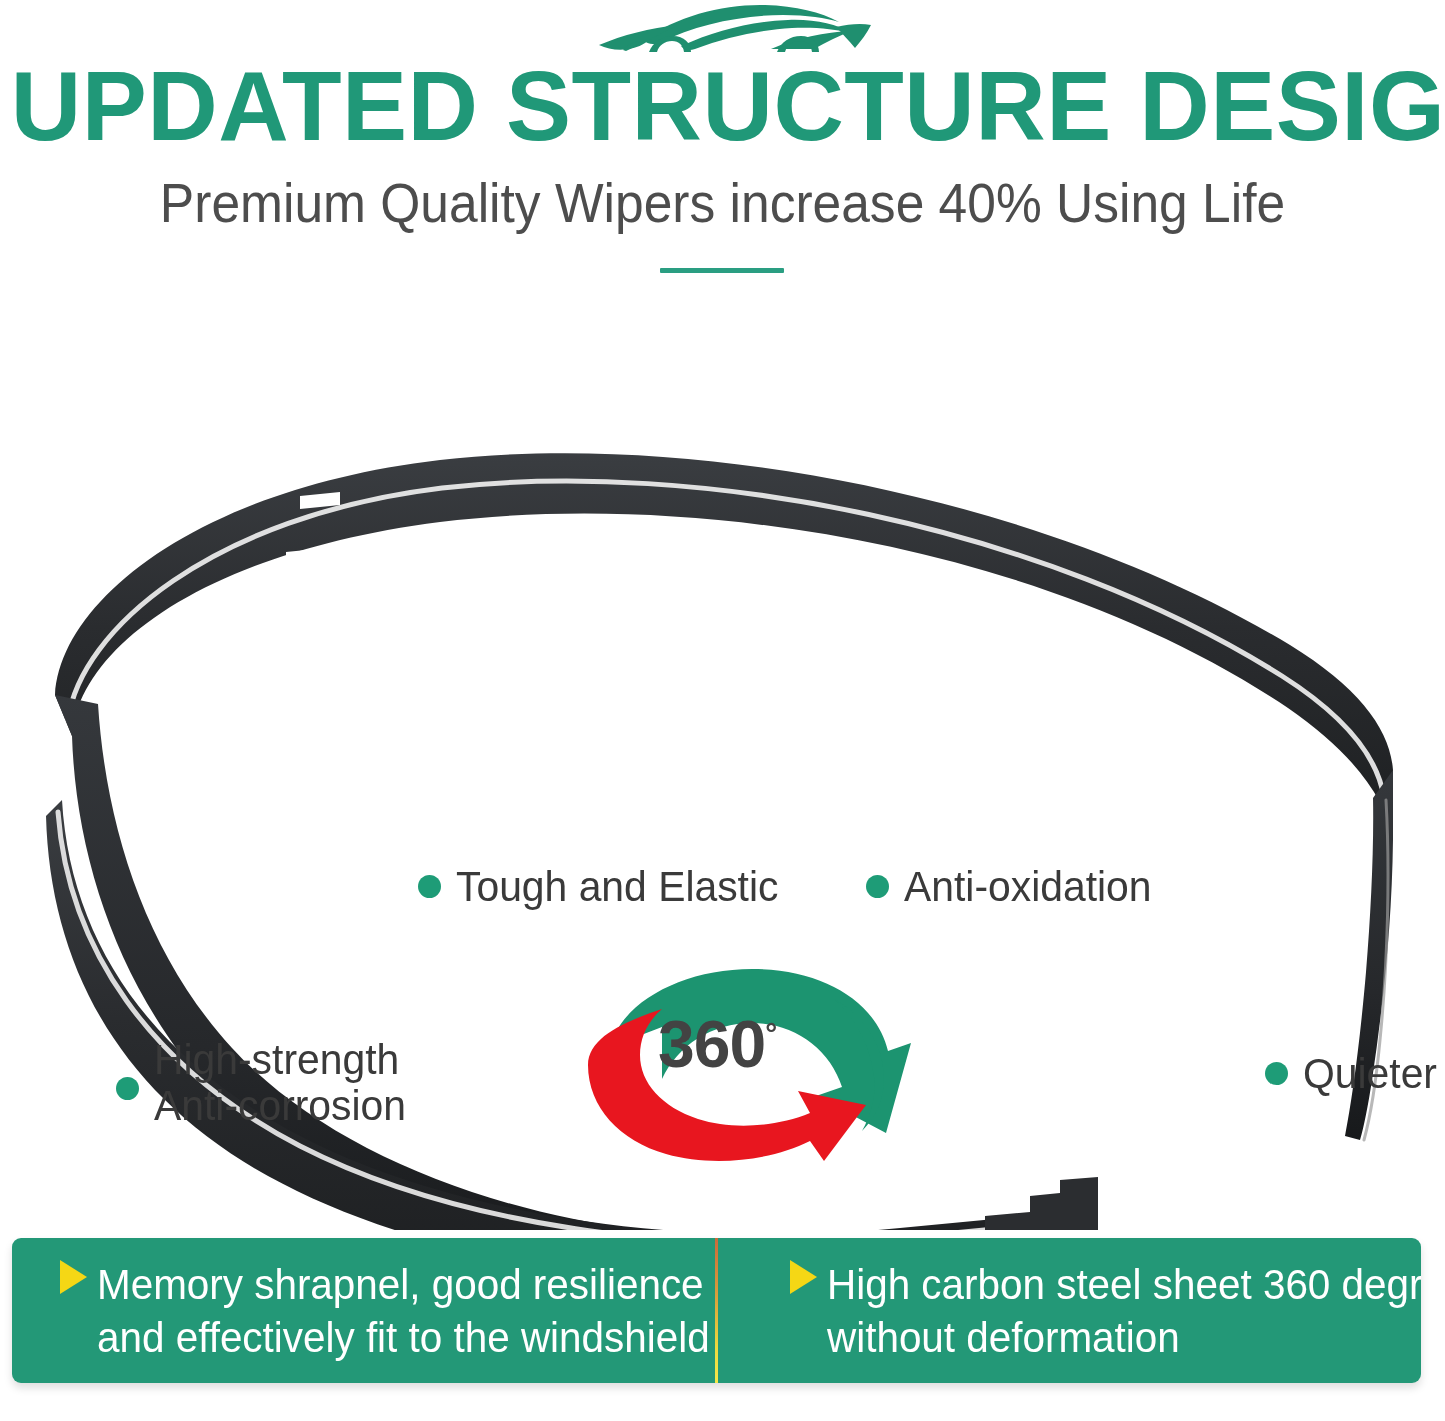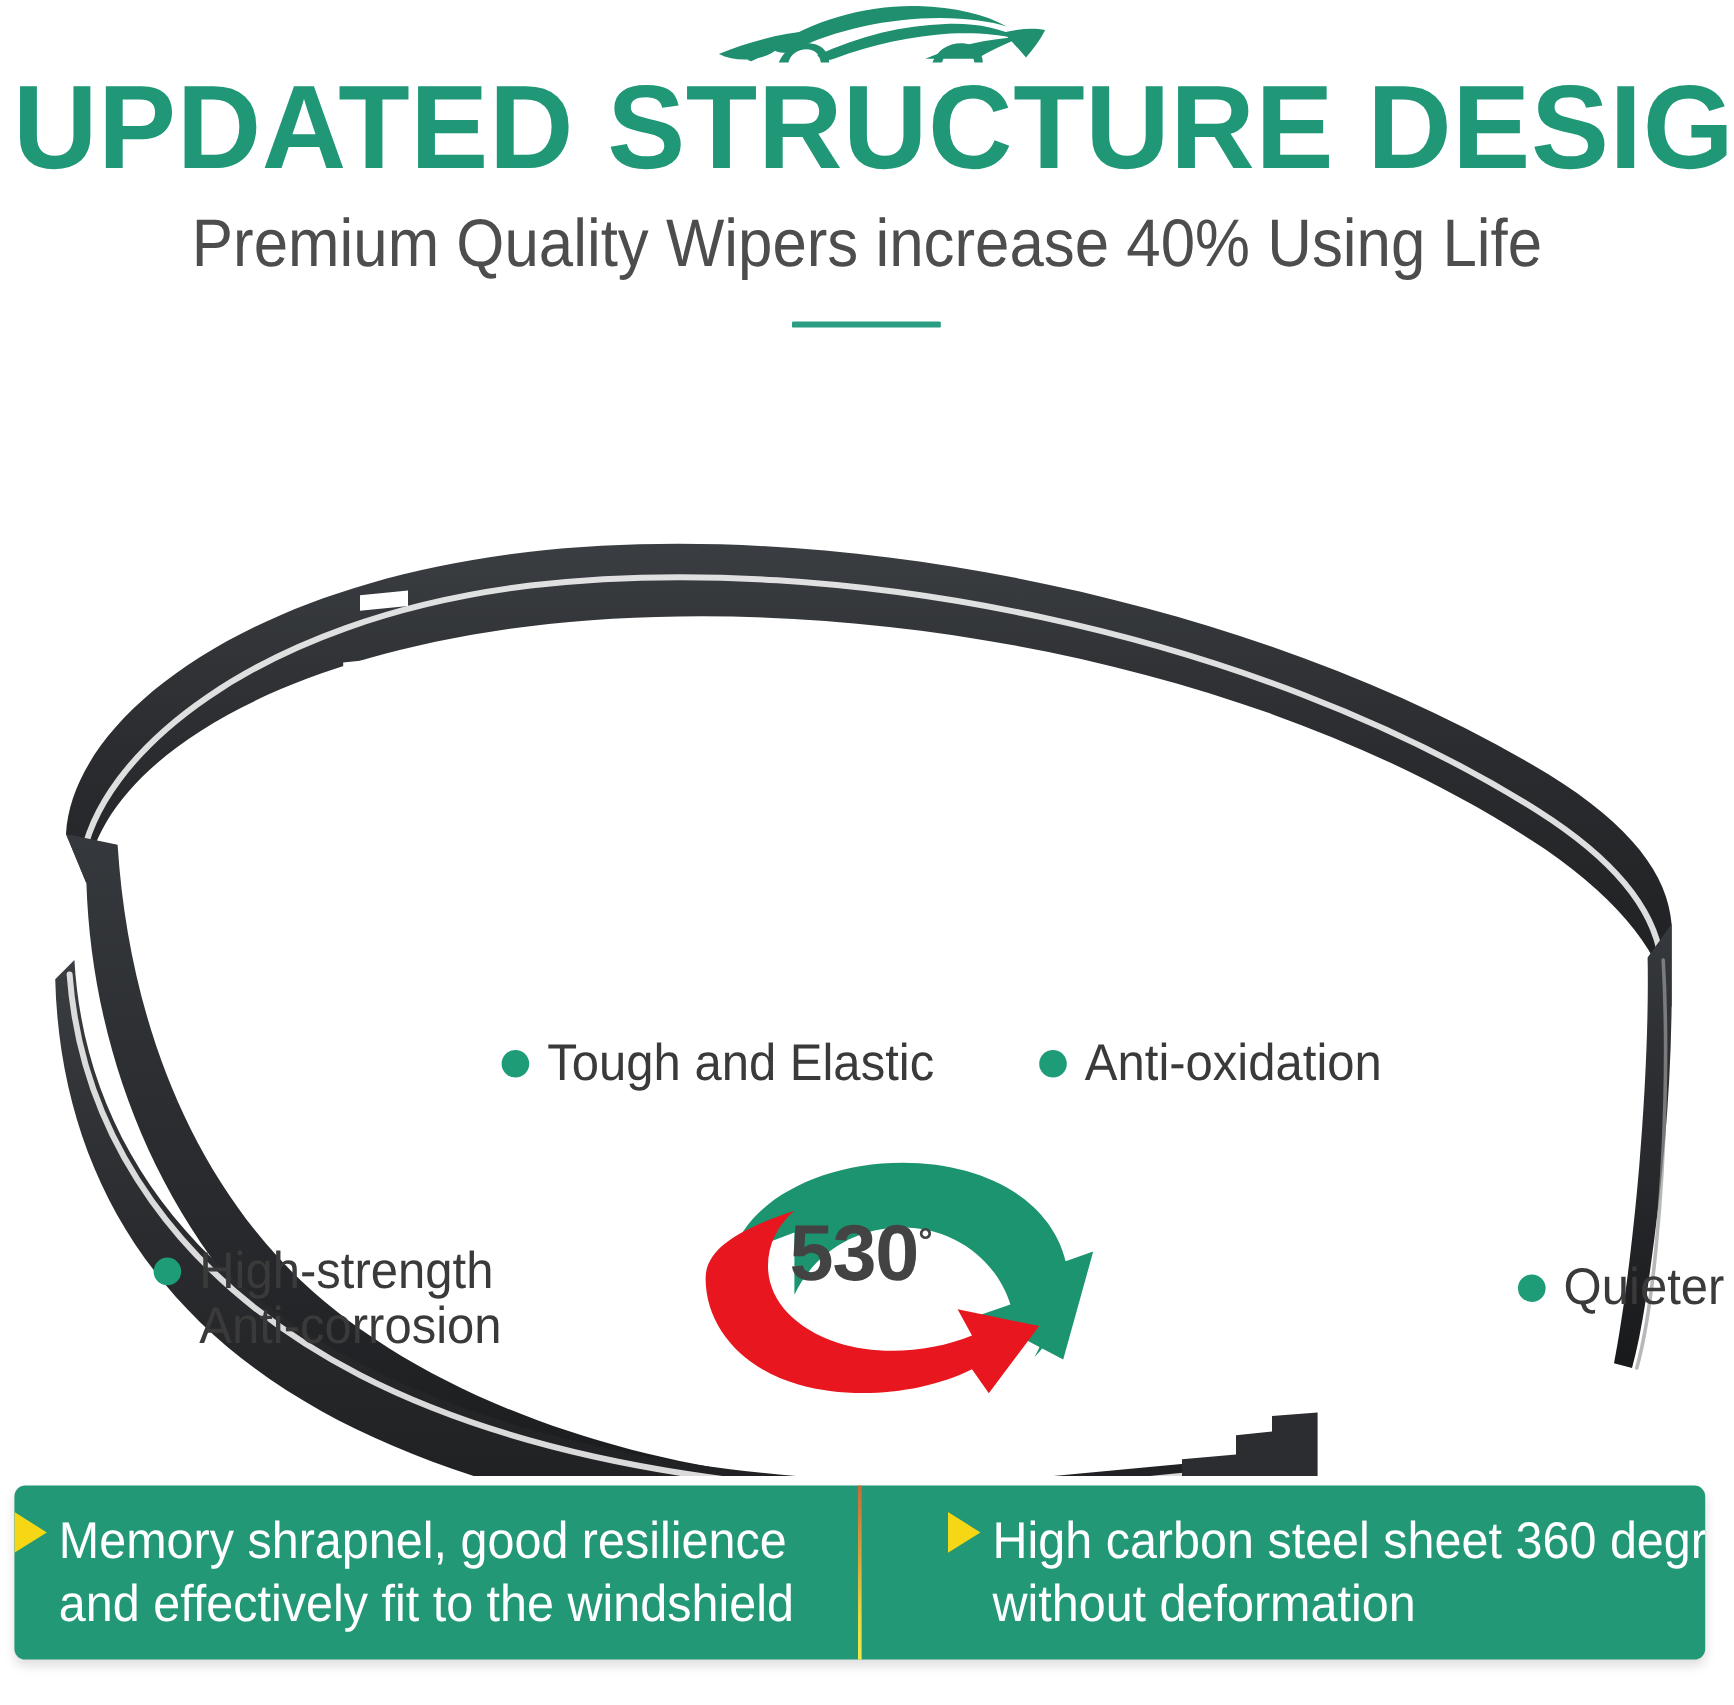--- a/index.html
+++ b/index.html
@@ -115,21 +115,21 @@
     font-weight: normal;
     font-size: 43px;
     line-height: 46px;
     transform: scaleX(0.95);
     transform-origin: 0 50%;
   }
   .feature .ftext .line2 { display: block; }
 
   #feature-tough    { left: 418px; top: 563px; }
   #feature-anti-ox  { left: 866px; top: 563px; }
-  #feature-highstr  { left: 128px; top: 736px; }
+  #feature-highstr  { left: 116px; top: 736px; align-items: center; }
   #feature-quieter  { left: 1265px; top: 750px; }
 
   
   #badge-360 {
     position: absolute;
     left: 566px;
     top: 655px;
     width: 352px;
     height: 212px;
   }
@@ -164,21 +164,21 @@
     box-shadow: 0 5px 9px rgba(0,0,0,0.13);
     display: flex;
     overflow: hidden;
   }
   .banner-panel {
     position: relative;
     display: flex;
     align-items: center;
     box-sizing: border-box;
   }
-  #banner-panel-left  { width: 703px; }
+  #banner-panel-left  { width: 703px; padding-left: 48px; }
   #banner-panel-right { width: 706px; padding-left: 75px; }
 
   #banner-divider {
     position: absolute;
     left: 715px;
     top: 1238px;
     width: 3px;
     height: 145px;
     background: linear-gradient(to bottom, #c96a3a 0%, #d8a03c 40%, #ecd93f 75%, #f2e84a 100%);
   }
@@ -358,21 +358,21 @@
                C 146 212 204 206 244 186
                L 258 206
                L 300 150
                L 232 136
                L 244 158
                C 210 172 166 175 132 164
                C 96 152 74 128 74 100
                C 74 82 82 66 96 54
                C 60 66 22 82 22 110 Z" fill="#e8161f"></path>
     </svg>
-    <div id="badge-360-text"><span>530</span><span id="badge-360-deg">°</span></div>
+    <div id="badge-360-text"><span>360</span><span id="badge-360-deg">°</span></div>
   </div>
 </div>
 
 <div id="banner">
 
   <div class="banner-panel" id="banner-panel-left">
     <span class="banner-arrow"></span>
     <span class="banner-text"><span>Memory shrapnel, good resilience</span><span class="line2">and effectively fit to the windshield</span></span>
   </div>
 

